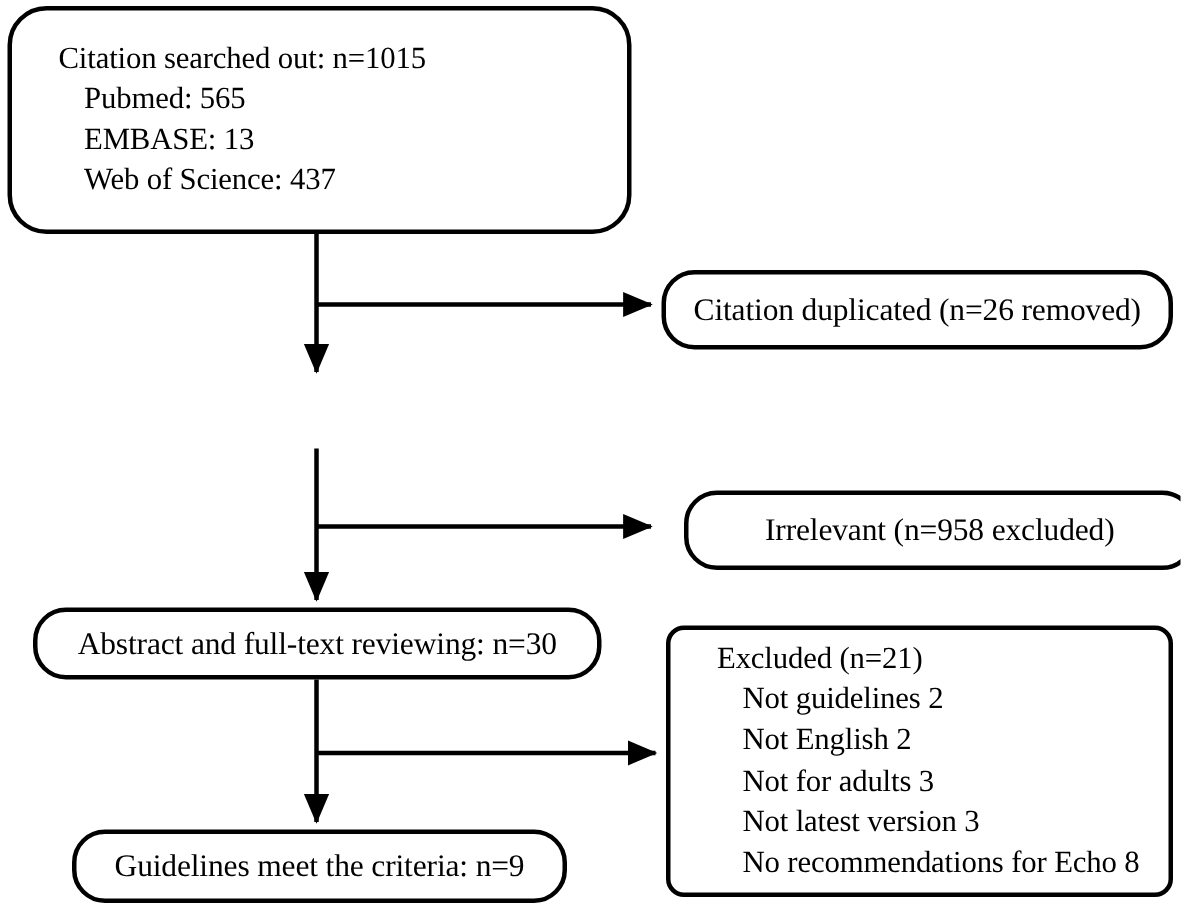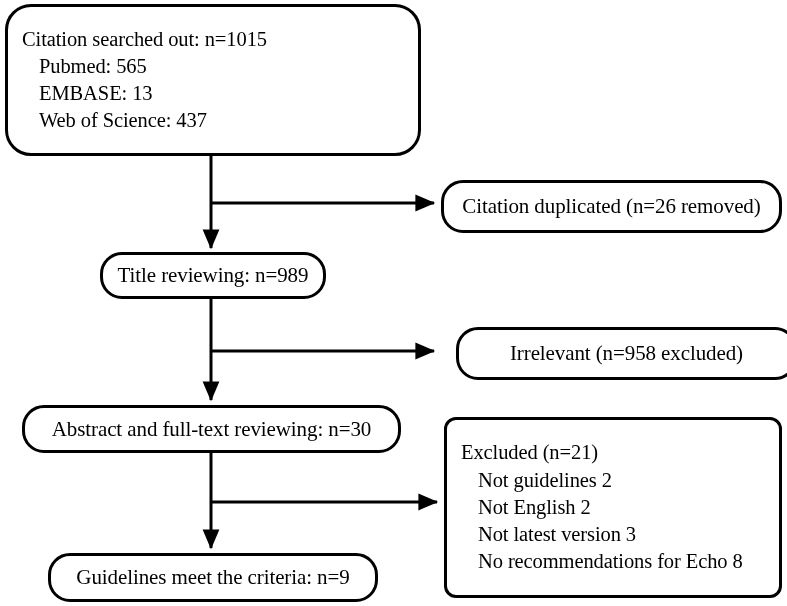--- a/index.html
+++ b/index.html
@@ -42,21 +42,21 @@
     text-align: center;
   }
   .node-line {
     font-size: 21px;
     line-height: 1.28;
     white-space: nowrap;
     letter-spacing: -0.1px;
   }
   .node.list-node {
     align-items: flex-start;
-    padding-left: 14px;
+    padding-left: 31px;
   }
   .node.list-node .node-line.indent {
     padding-left: 17px;
   }
   .node.list-node .node-line {
     font-size: 20.5px;
     line-height: 1.33;
   }
   
   #node-search      { left: 5px;   top: 4px;   width: 416px; height: 152px; border-radius: 26px; }
@@ -96,36 +96,34 @@
     <div class="node-line">Citation searched out: n=1015</div>
     <div class="node-line indent">Pubmed: 565</div>
     <div class="node-line indent">EMBASE: 13</div>
     <div class="node-line indent">Web of Science: 437</div>
   </div>
 
   <div class="node center-text" id="node-duplicated">
     <div class="node-line">Citation duplicated (n=26 removed)</div>
   </div>
 
-  <div class="node center-text" id="node-title">
-    <div class="node-line">Title reviewing: n=989</div>
-  </div>
 
   <div class="node center-text" id="node-irrelevant">
     <div class="node-line">Irrelevant (n=958 excluded)</div>
   </div>
 
   <div class="node center-text" id="node-abstract">
     <div class="node-line">Abstract and full-text reviewing: n=30</div>
   </div>
 
   <div class="node list-node" id="node-excluded">
     <div class="node-line">Excluded (n=21)</div>
     <div class="node-line indent">Not guidelines 2</div>
     <div class="node-line indent">Not English 2</div>
+    <div class="node-line indent">Not for adults 3</div>
     <div class="node-line indent">Not latest version 3</div>
     <div class="node-line indent">No recommendations for Echo 8</div>
   </div>
 
   <div class="node center-text" id="node-guidelines">
     <div class="node-line">Guidelines meet the criteria: n=9</div>
   </div>
 
 </div>
 

